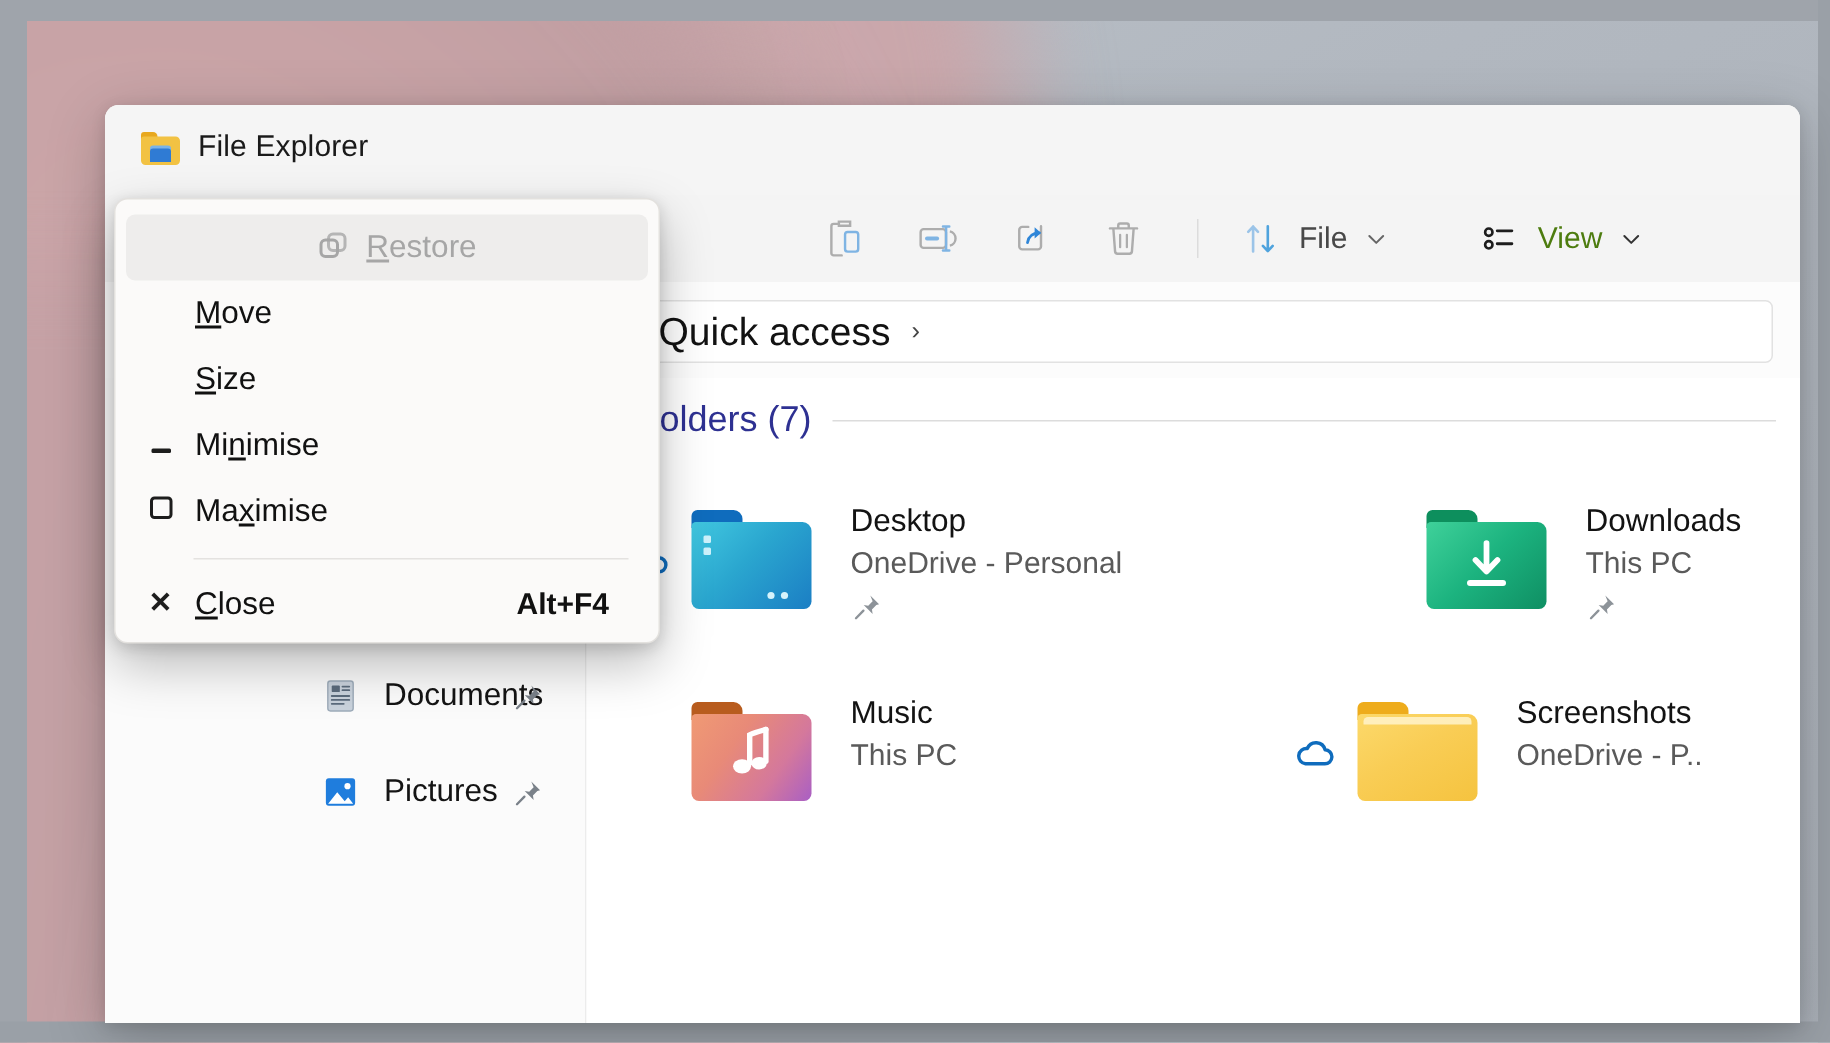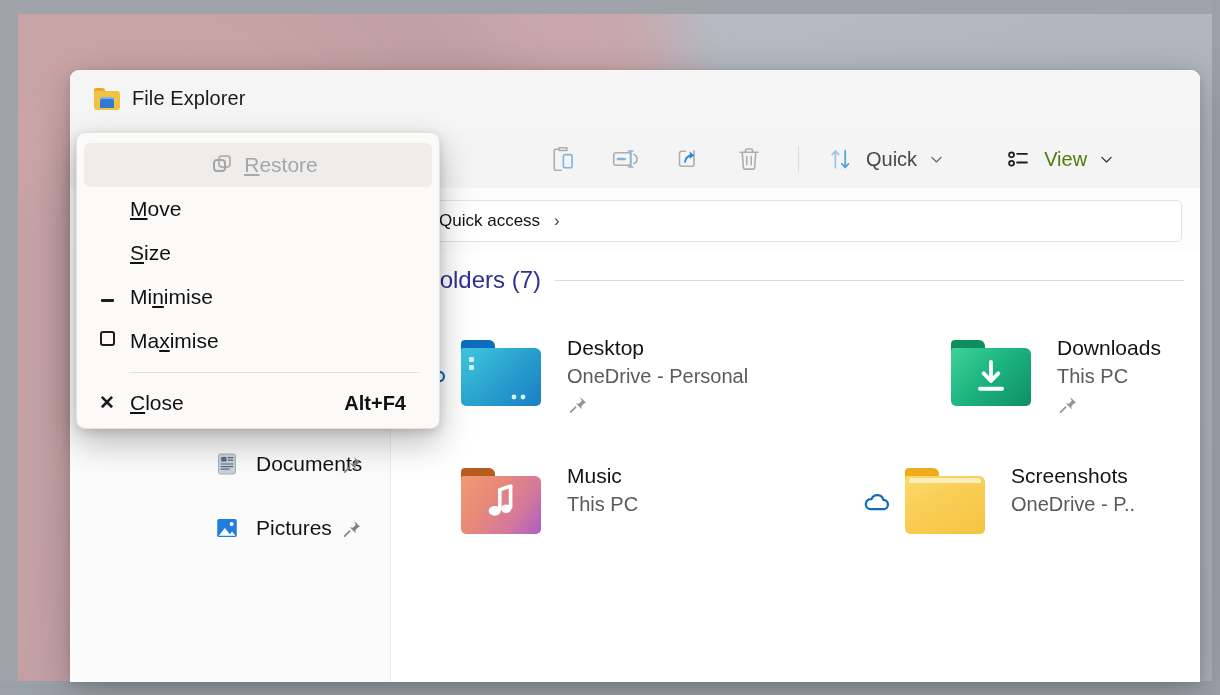--- a/index.html
+++ b/index.html
@@ -59,21 +59,21 @@
   .tb-sep{width:1px;height:26px;background:#dcdcdc;margin:0 10px;}
   .tb-label{display:flex;align-items:center;gap:11px;height:40px;padding:0 12px;border-radius:6px;}
   .tb-label .txt{font-size:20px;color:#484848;}
   .tb-label .txt.dark{color:#4d7c0f;}
 
   
   .addrbar{position:absolute;left:0;top:118px;width:1130px;height:64px;background:#fcfcfc;
     border-bottom:1px solid #ebebeb;}
   .addr-field{position:absolute;left:356px;top:12px;right:18px;height:40px;
     background:#ffffff;border:1px solid #e2e2e2;border-radius:5px;display:flex;align-items:center;}
-  .crumb{font-size:17px;color:#121212;padding-left:12px;}
+  .crumb{font-size:26px;color:#121212;padding-left:12px;}
   .crumb-chev{font-size:17px;color:#444;margin-left:14px;}
 
   
   .content{position:absolute;left:0;top:182px;width:1130px;height:430px;display:flex;}
   .sidebar{width:320px;height:430px;background:#fbfbfb;border-right:1px solid #ececec;
     position:relative;}
   .main{flex:1;height:430px;background:#ffffff;position:relative;}
 
   
   .side-item{position:absolute;left:0;width:320px;height:56px;display:flex;align-items:center;}
@@ -192,21 +192,21 @@
           </svg>
         </div>
 
         <div class="tb-sep" style="margin:0 16px 0 18px;"></div>
 
         <div class="tb-label">
           <svg width="28" height="28" viewBox="0 0 24 24" fill="none">
             <path d="M7.2 19.4V5.2M7.2 5.2L4.4 8.2M7.2 5.2l2.8 3" stroke="#9bc4e8" stroke-width="1.5" stroke-linecap="round" stroke-linejoin="round"></path>
             <path d="M15.6 5v14.2M15.6 19.2l2.8-3M15.6 19.2l-2.8-3" stroke="#4fa3dd" stroke-width="1.5" stroke-linecap="round" stroke-linejoin="round"></path>
           </svg>
-          <span class="txt">Quick</span>
+          <span class="txt">File</span>
           <svg width="17" height="17" viewBox="0 0 24 24" fill="none">
             <path d="M5.5 9l6.5 6.4L18.5 9" stroke="#666" stroke-width="1.9" stroke-linecap="round" stroke-linejoin="round"></path>
           </svg>
         </div>
 
         <div class="tb-label" style="margin-left:36px;">
           <svg width="28" height="28" viewBox="0 0 24 24" fill="none">
             <circle cx="5.6" cy="8.4" r="2.1" stroke="#1d1d1d" stroke-width="1.5" fill="none"></circle>
             <circle cx="5.6" cy="15.6" r="2.1" stroke="#1d1d1d" stroke-width="1.5" fill="none"></circle>
             <path d="M10.4 7.6h8.4M10.4 15h8.4" stroke="#1d1d1d" stroke-width="1.6" stroke-linecap="round"></path>

